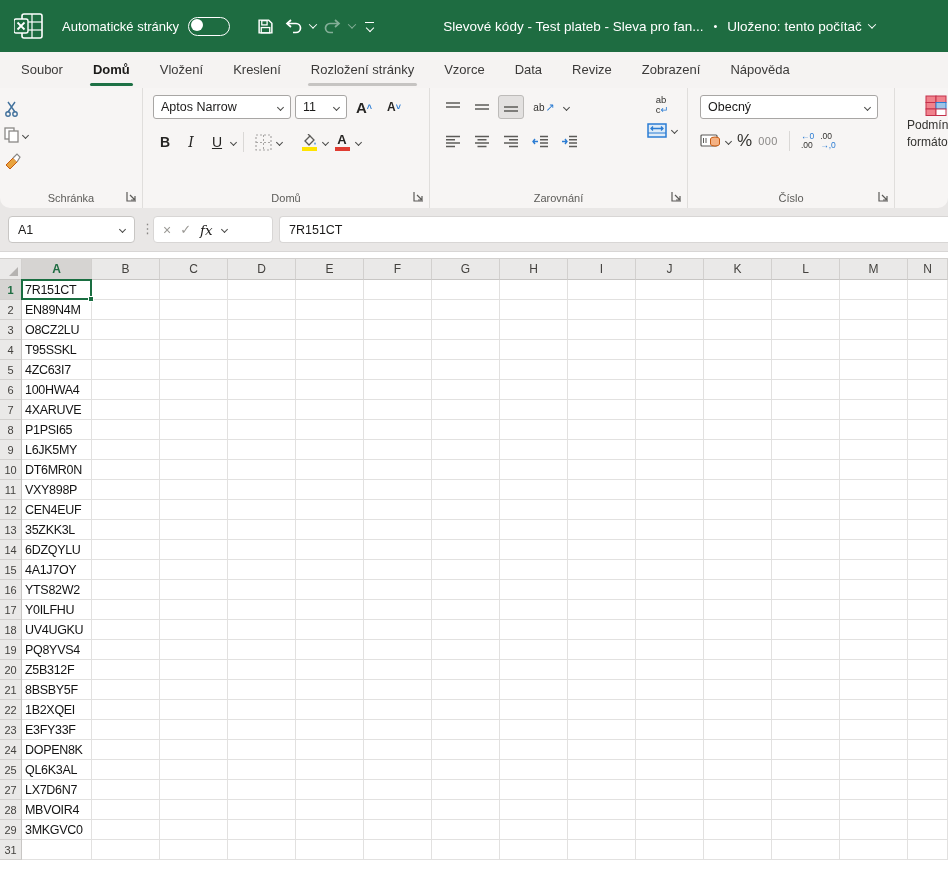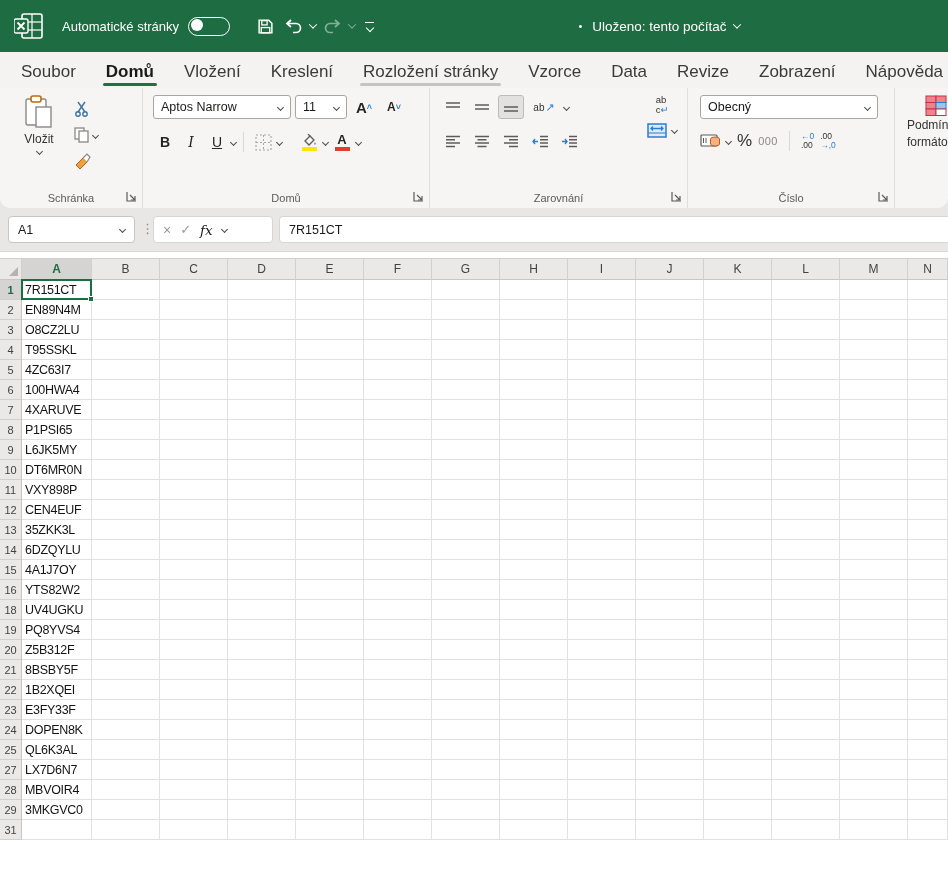--- a/index.html
+++ b/index.html
@@ -24,21 +24,21 @@
   .chev-w { width:6px; height:6px; border-right:1.4px solid #fff; border-bottom:1.4px solid #fff; transform:rotate(45deg) translate(-1px,-1px); display:inline-block; }
   .dim { opacity:.45; }
   .qat-expand { display:flex; flex-direction:column; align-items:center; margin-left:6px; }
   .qat-expand .bar { width:9px; border-top:1.5px solid #fff; margin-bottom:2px; }
   .doc-title { margin-left:auto; margin-right:auto; display:flex; align-items:center; gap:10px; font-size:13.5px; white-space:nowrap; }
   .doc-title .dot { font-size:11px; }
   .saved { display:flex; align-items:center; gap:7px; }
 
   
   .tabsrow { height:36px; background:#F5F3F2; display:flex; align-items:stretch; padding-left:6px; }
-  .tab { padding:10px 15px 9px; font-size:17px; color:#3b3a39; position:relative; white-space:nowrap; }
+  .tab { padding:10px 15px 9px; font-size:13px; color:#3b3a39; position:relative; white-space:nowrap; }
   .tab.active { font-weight:700; color:#1b1a19; }
   .tab::after { content:""; position:absolute; left:12px; right:12px; bottom:2px; height:3px; border-radius:2px; background:transparent; }
   .tab.active::after { background:#1E7145; }
   .tab.hovered::after { background:#C6C4C2; }
 
   
   .ribbon-wrap { height:120px; background:#E9E7E6; }
   .ribbon { height:120px; background:#F7F5F4; border-radius:0 0 10px 10px; display:flex; position:relative; overflow:hidden; }
   .rgroup { position:relative; height:100%; border-right:1px solid #E0DEDC; padding-top:7px; flex:0 0 auto; }
   .glabel { position:absolute; bottom:4px; left:0; right:0; text-align:center; font-size:11px; color:#5c5b58; }
@@ -161,20 +161,21 @@
           <path d="M12 1.5 L16 5 L12 8.5" fill="none" stroke="#fff" stroke-width="1.7"></path>
         </svg>
     </div>
     <span class="chev-w dim"></span>
     <div class="qat-expand">
       <span class="bar"></span>
         <span class="chev-w" style="transform:rotate(45deg)"></span>
     </div>
   </div>
   <div class="doc-title">
+    <span>Slevové kódy - Test plateb - Sleva pro fan...</span>
     <span class="dot">•</span>
     <span class="saved">
       <span>Uloženo: tento počítač</span>
       <span class="chev-w"></span>
     </span>
   </div>
 </div>
 
 <div class="tabsrow">
     <div class="tab">Soubor</div>
@@ -186,29 +187,20 @@
     <div class="tab">Data</div>
     <div class="tab">Revize</div>
     <div class="tab">Zobrazení</div>
     <div class="tab">Nápověda</div>
   </div>
 
 <div class="ribbon-wrap">
 <div class="ribbon">
 
   <div class="rgroup g-clip">
-    <div class="paste-big">
-      <svg width="30" height="34" viewBox="0 0 30 34">
-        <rect x="2" y="4" width="20" height="26" rx="2" fill="#fff" stroke="#8A8886" stroke-width="1.4"></rect>
-        <rect x="7" y="1" width="10" height="6" rx="2" fill="#fff" stroke="#C16A08" stroke-width="1.6"></rect>
-        <rect x="12" y="12" width="15" height="20" fill="#fff" stroke="#8A8886" stroke-width="1.4"></rect>
-      </svg>
-      <span class="lbl">Vložit</span>
-      <span class="chev" style="margin-top:3px"></span>
-    </div>
     <div class="clip-col">
       <div class="row">
         <svg width="16" height="16" viewBox="0 0 16 16">
           <path d="M4 1 L11 11 M11 1 L4 11" stroke="#41719C" stroke-width="1.4" fill="none"></path>
           <circle cx="4" cy="13" r="2.2" fill="none" stroke="#41719C" stroke-width="1.4"></circle>
           <circle cx="11" cy="13" r="2.2" fill="none" stroke="#41719C" stroke-width="1.4"></circle>
         </svg>
       </div>
       <div class="row">
         <svg width="15" height="16" viewBox="0 0 15 16">
@@ -737,20 +729,37 @@
         <div class="gcell" style="width: 68px;"></div>
         <div class="gcell" style="width: 68px;"></div>
         <div class="gcell" style="width: 68px;"></div>
         <div class="gcell" style="width: 68px;"></div>
         <div class="gcell" style="width: 68px;"></div>
         <div class="gcell" style="width: 68px;"></div>
         <div class="gcell" style="width: 68px;"></div>
         <div class="gcell" style="width: 40px;"></div>
       </div>
       <div class="grow">
+        <div class="rowhdr">17</div>
+        <div class="gcell" style="width: 70px;">Y0ILFHU</div>
+        <div class="gcell" style="width: 68px;"></div>
+        <div class="gcell" style="width: 68px;"></div>
+        <div class="gcell" style="width: 68px;"></div>
+        <div class="gcell" style="width: 68px;"></div>
+        <div class="gcell" style="width: 68px;"></div>
+        <div class="gcell" style="width: 68px;"></div>
+        <div class="gcell" style="width: 68px;"></div>
+        <div class="gcell" style="width: 68px;"></div>
+        <div class="gcell" style="width: 68px;"></div>
+        <div class="gcell" style="width: 68px;"></div>
+        <div class="gcell" style="width: 68px;"></div>
+        <div class="gcell" style="width: 68px;"></div>
+        <div class="gcell" style="width: 40px;"></div>
+      </div>
+      <div class="grow">
         <div class="rowhdr">18</div>
         <div class="gcell" style="width: 70px;">UV4UGKU</div>
         <div class="gcell" style="width: 68px;"></div>
         <div class="gcell" style="width: 68px;"></div>
         <div class="gcell" style="width: 68px;"></div>
         <div class="gcell" style="width: 68px;"></div>
         <div class="gcell" style="width: 68px;"></div>
         <div class="gcell" style="width: 68px;"></div>
         <div class="gcell" style="width: 68px;"></div>
         <div class="gcell" style="width: 68px;"></div>

